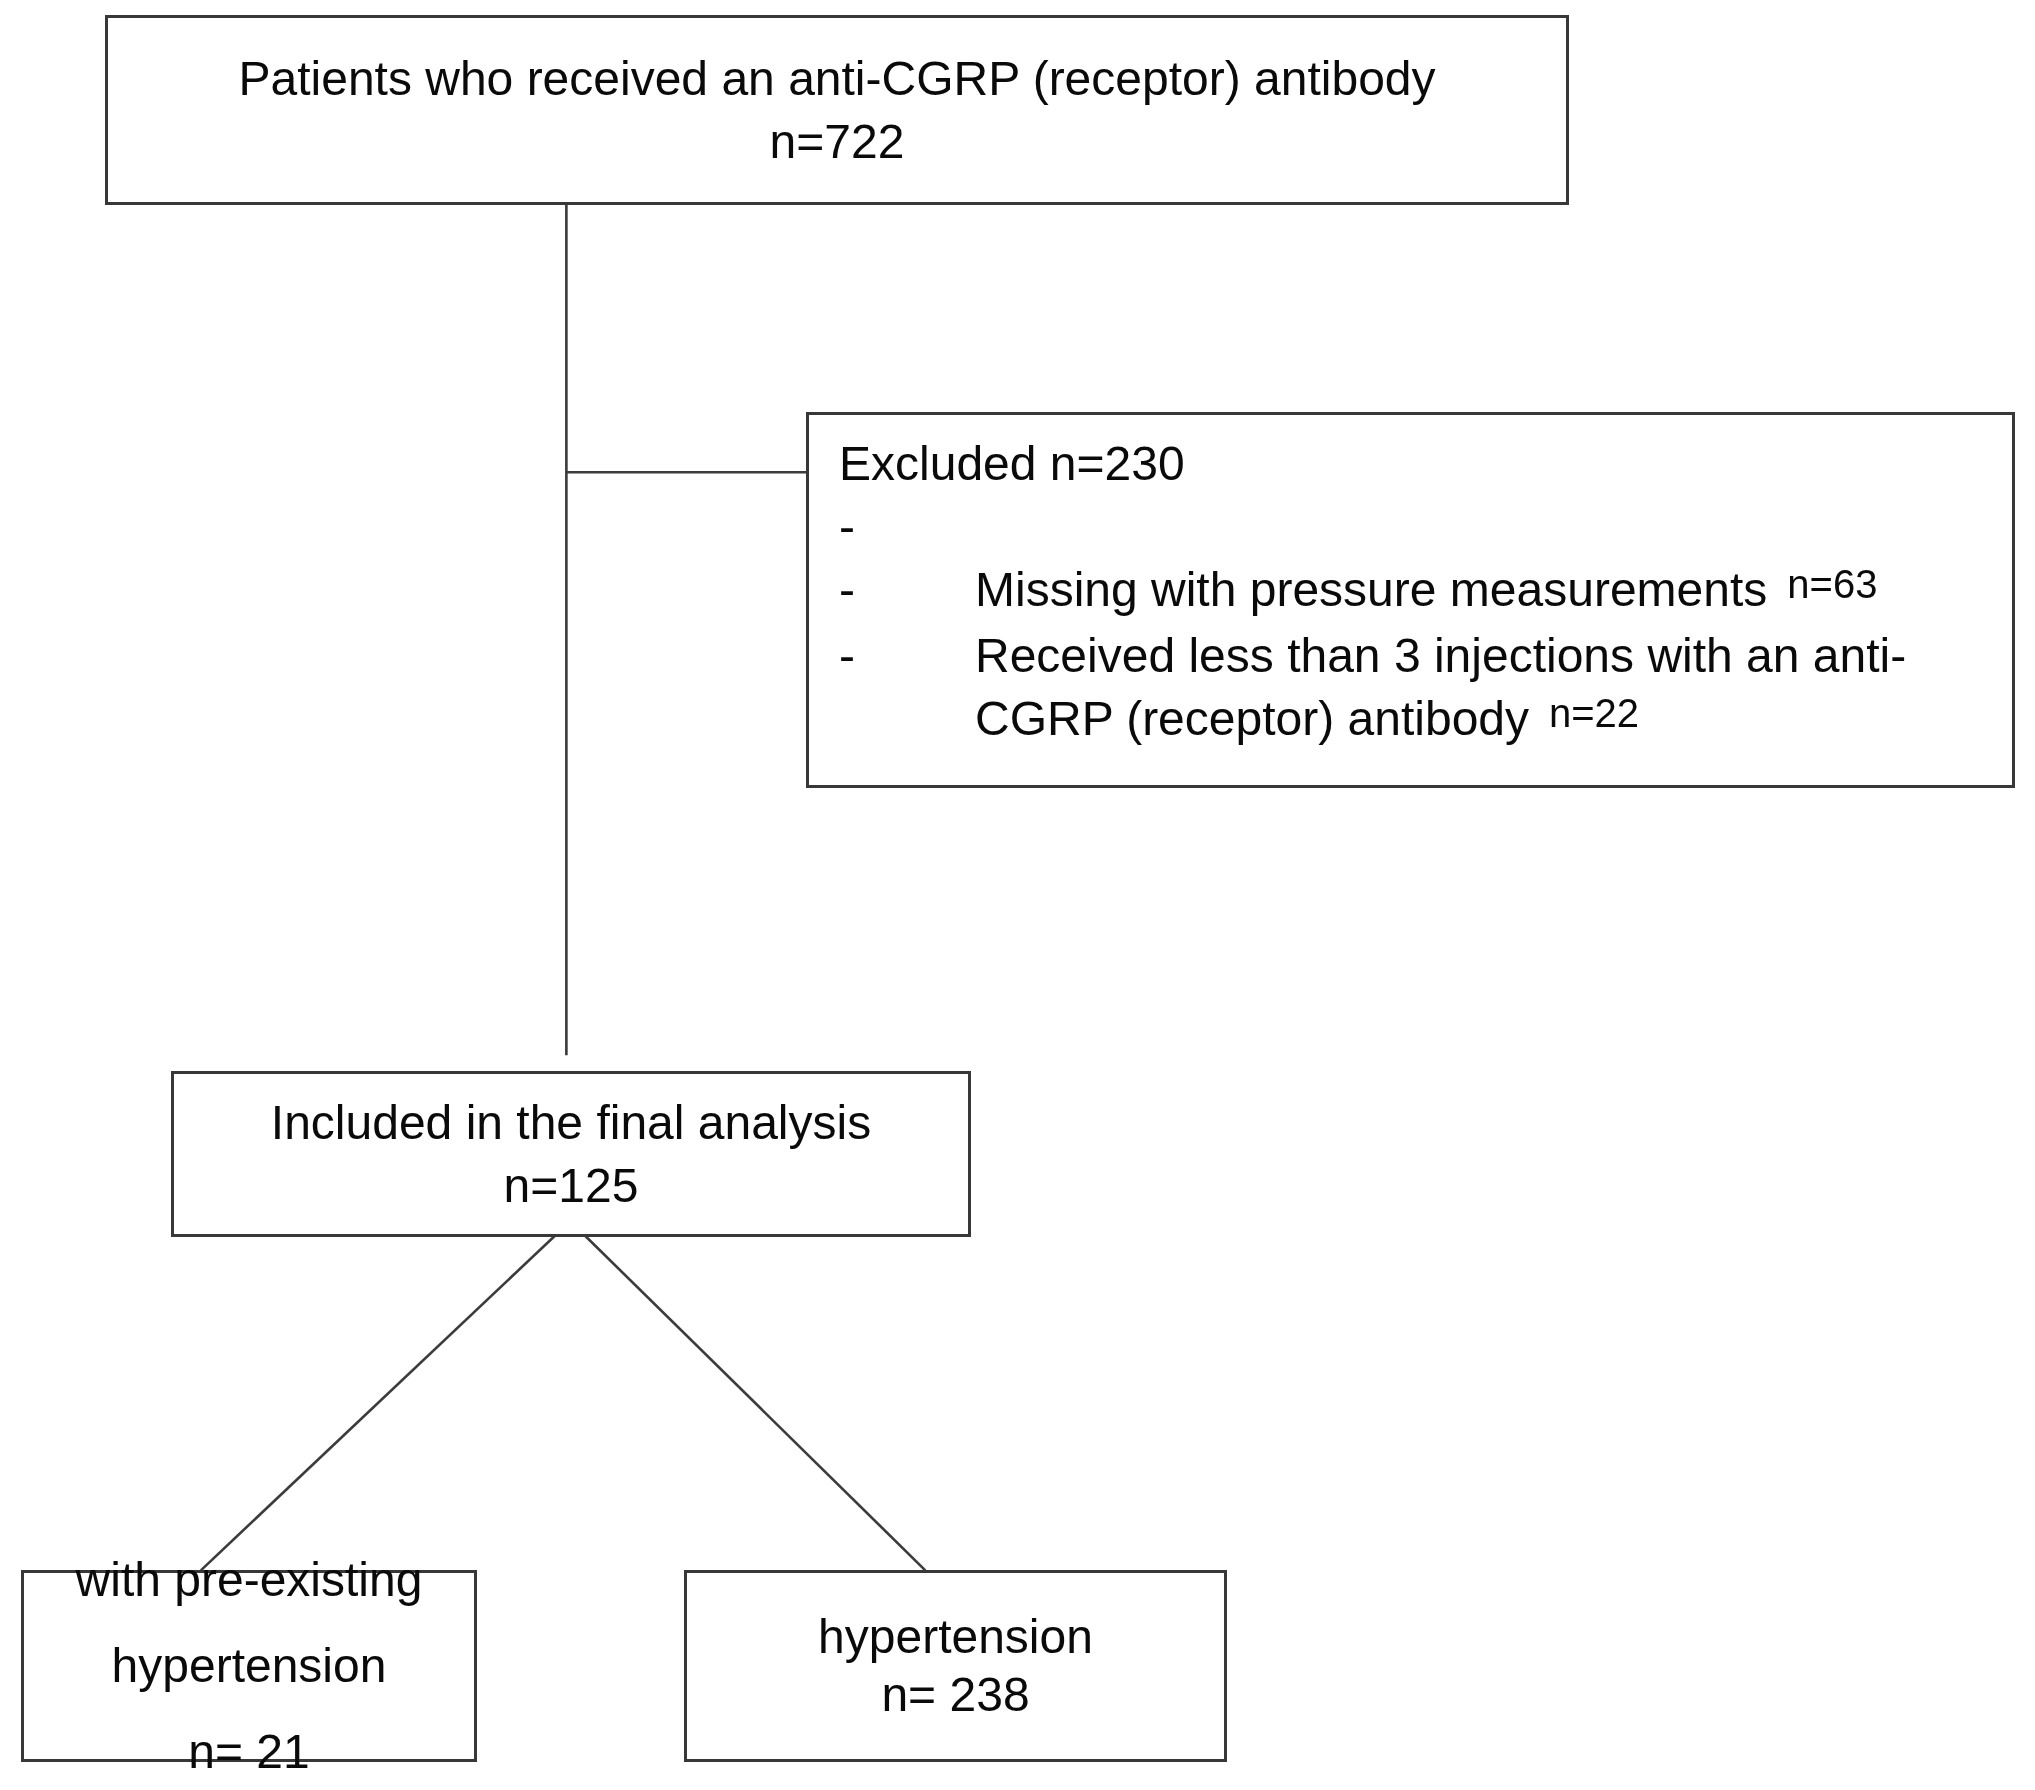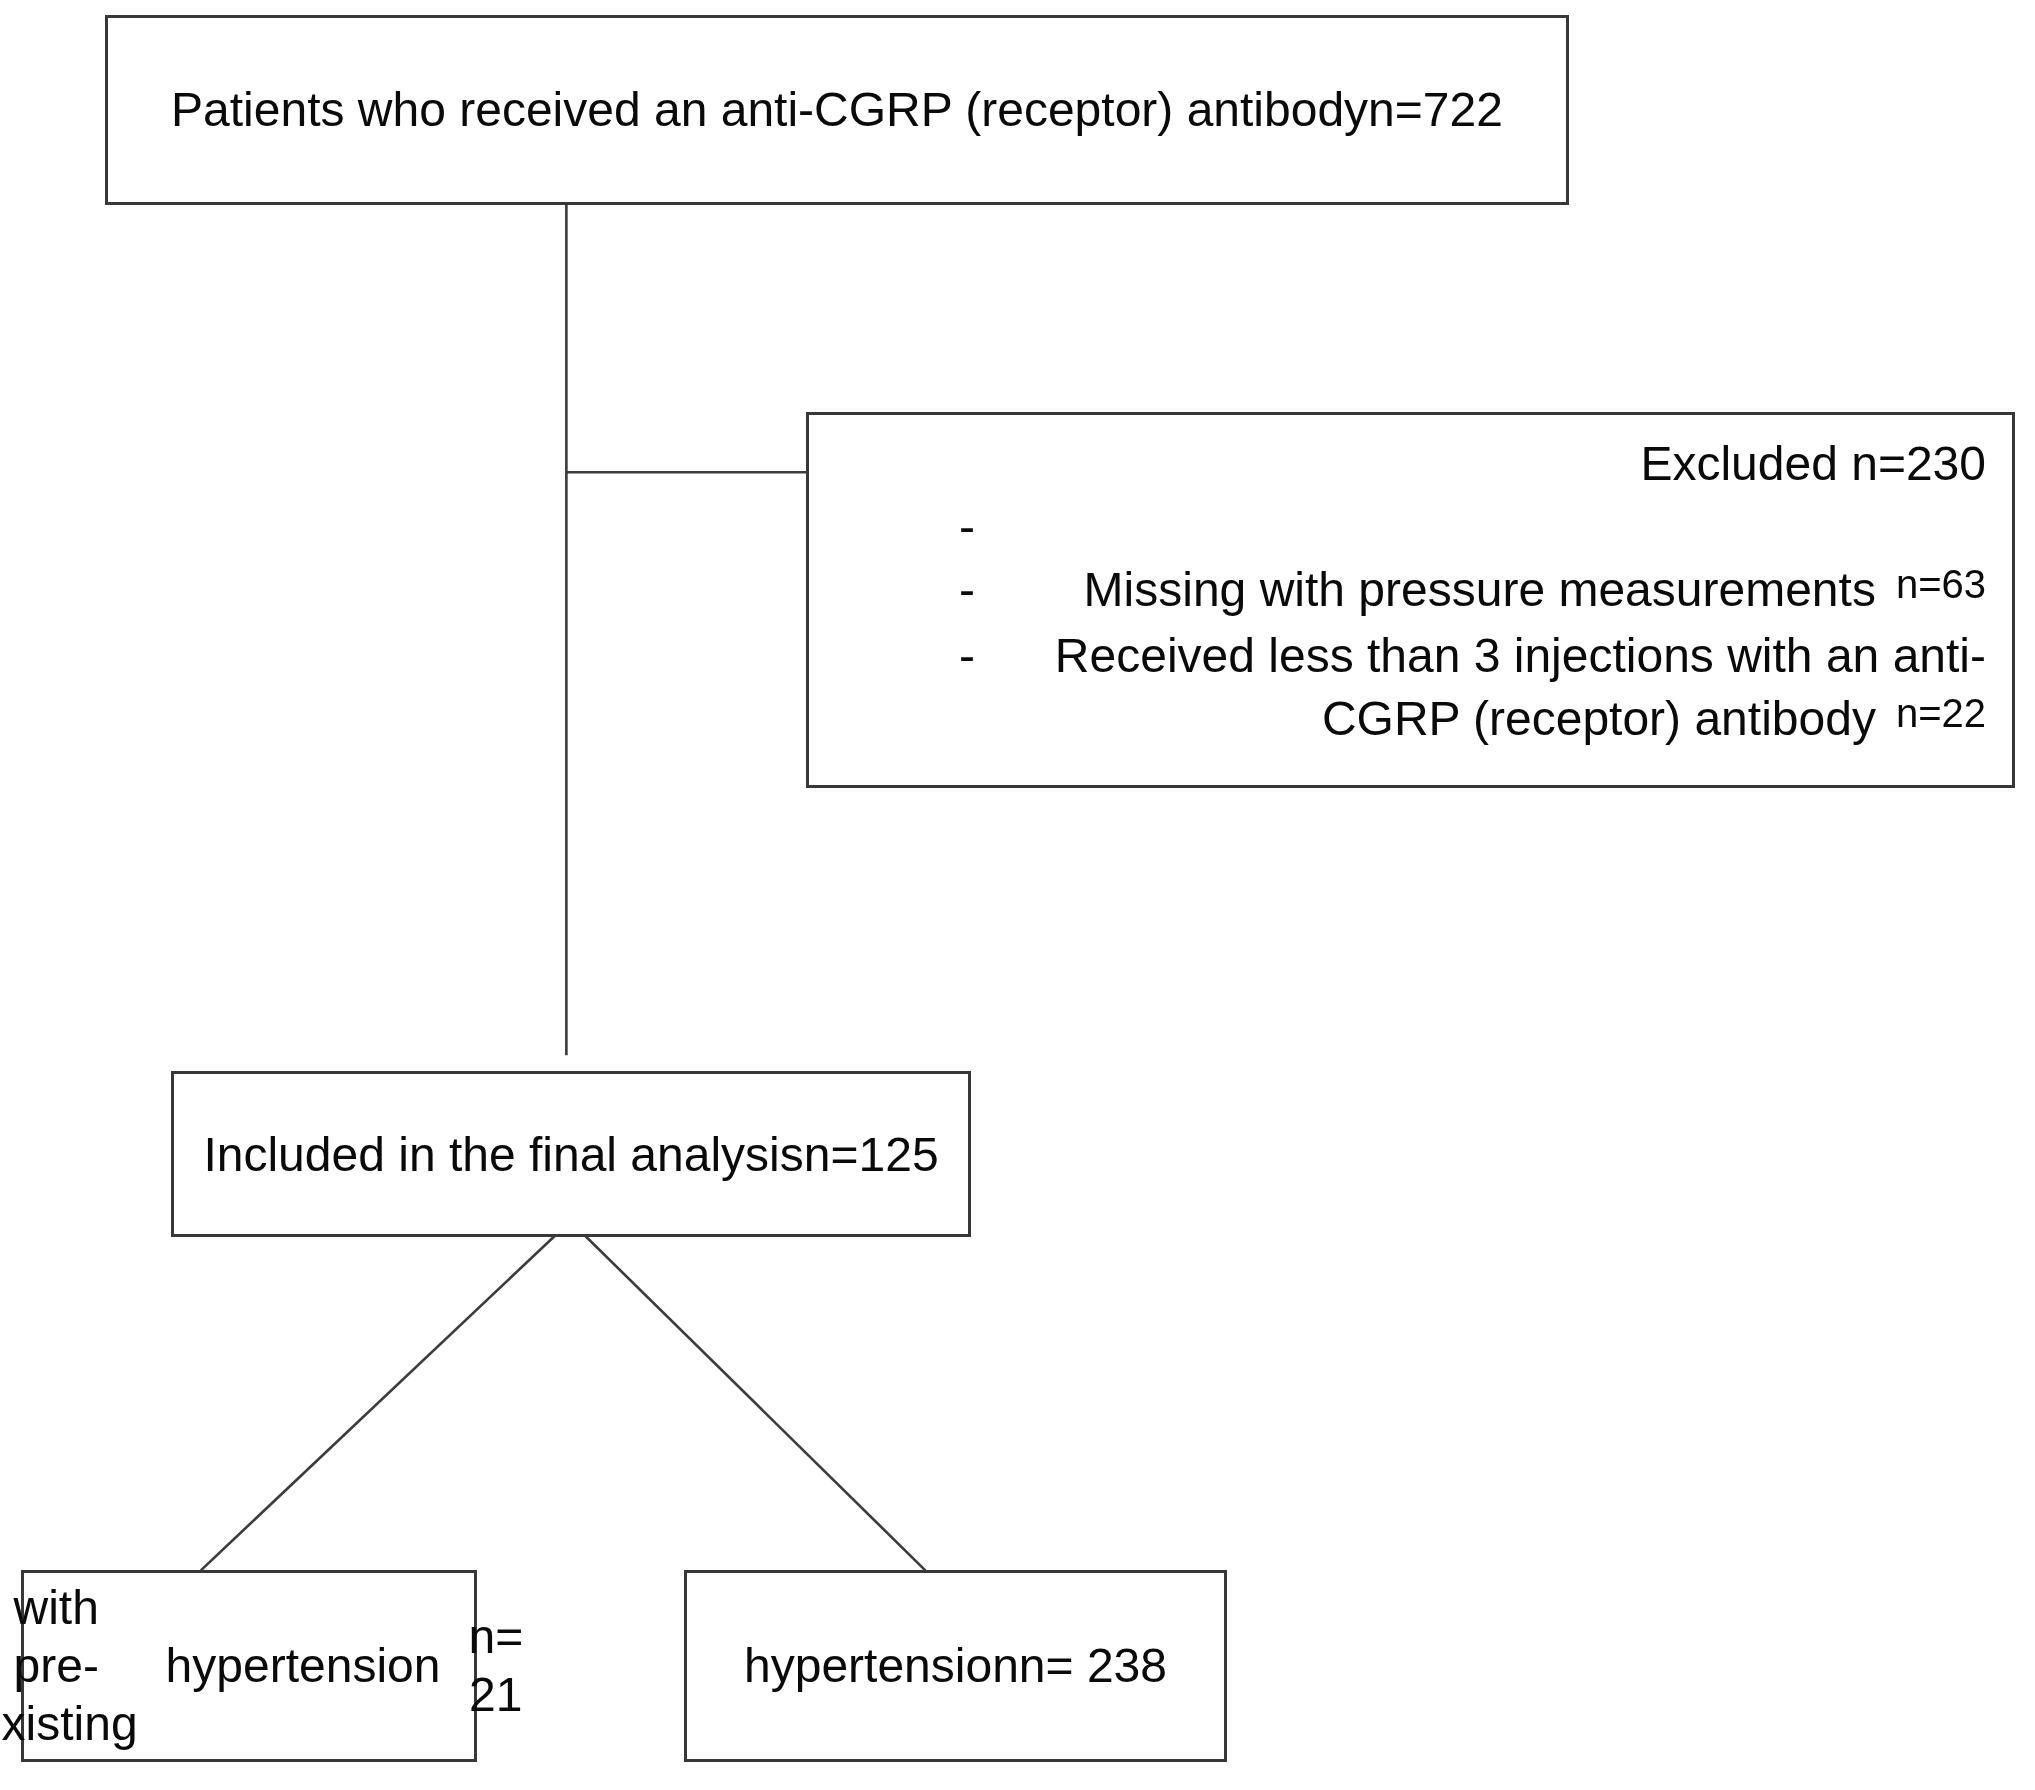--- a/index.html
+++ b/index.html
@@ -19,35 +19,35 @@
   }
   .conn { stroke: #3c3c3c; stroke-width: 4; }
   .box {
     position: absolute;
     border: 3.3px solid #383838;
     background: #ffffff;
     box-sizing: border-box;
   }
   .center-box {
     display: flex;
+    flex-direction: column;
     justify-content: center;
     align-items: center;
     text-align: center;
   }
   .top-box {
     left: 105px; top: 14.5px;
     width: 1464px; height: 190px;
     font-size: 48px; line-height: 63px;
   }
   .excluded-box {
     left: 806px; top: 412px;
     width: 1209px; height: 376px;
     font-size: 48px; line-height: 63px;
     padding: 17px 26px 6px 30px;
-    text-align: right;
   }
   .bullet-row { display: flex; align-items: flex-start; }
   .dash { width: 136px; flex: none; }
   .btext { width: 1028px; max-width: 100%; }
   .nval {
     font-size: 40px;
     position: relative;
     top: -8px;
     margin-left: 20px;
     white-space: nowrap;

